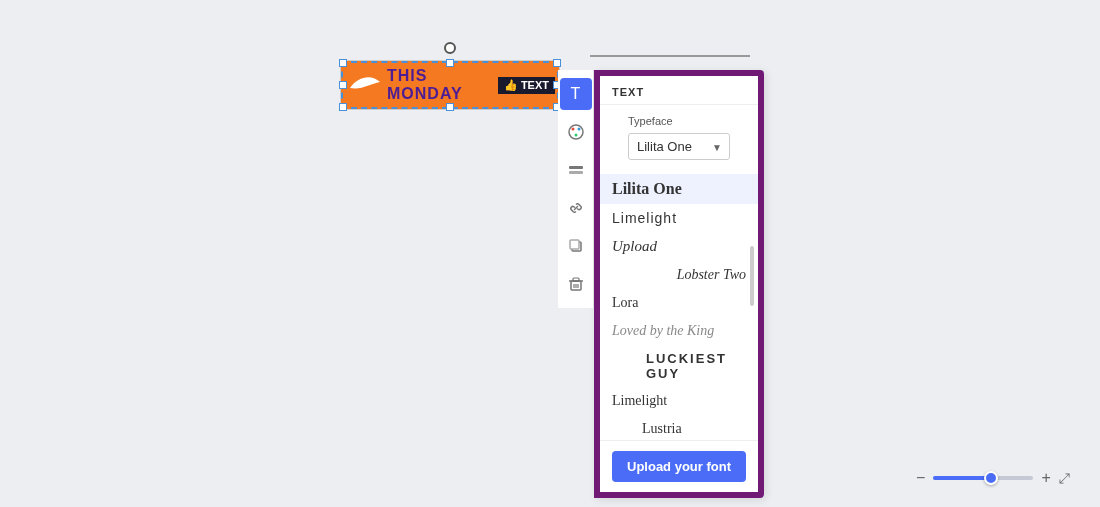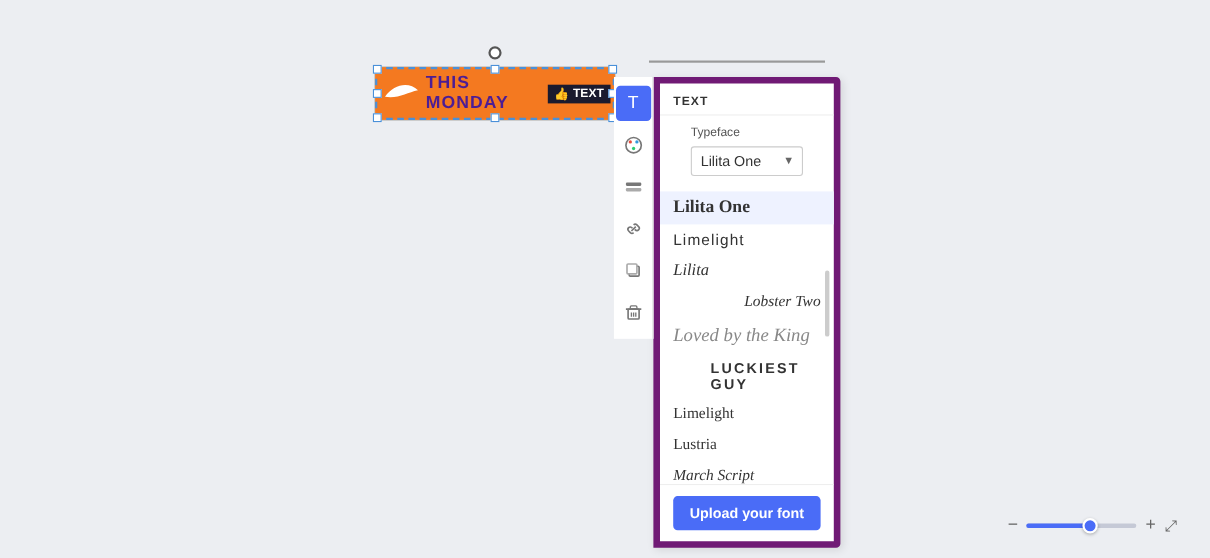--- a/index.html
+++ b/index.html
@@ -251,20 +251,21 @@
       letter-spacing: 2px;
       text-transform: uppercase;
     }
 
     .font-item.font-lusitana {
       font-family: Georgia, serif;
     }
 
     .font-item.font-lustria {
       font-family: Georgia, serif;
+      margin-left: 30px;
     }
 
     .font-item.font-march-script {
       font-style: italic;
       font-family: 'Brush Script MT', cursive;
     }
 
     .upload-btn-wrapper {
       padding: 10px 12px;
       border-top: 1px solid #eee;
@@ -444,23 +445,24 @@
           <option>Lustria</option>
           <option>March Script</option>
         </select>
         <span class="dropdown-arrow">▼</span>
       </div>
     </div>
 
     <div class="font-list">
       <div class="font-item font-lilita-one selected" style="font-family: Georgia; font-weight: 900; font-size: 16px;">Lilita One</div>
       <div class="font-item font-limelight" style="letter-spacing: 1px;">Limelight</div>
-      <div class="font-item font-lobster" style="font-family: 'Brush Script MT', cursive; font-style: italic; font-size: 15px;">Lilita</div>
+      <div class="font-item font-lobster" style="font-family: 'Brush Script MT', cursive; font-style: italic; font-size: 15px;">Upload</div>
       <div class="font-item font-lobster-two" style="font-family: Georgia; font-style: italic; text-align: right;">Lobster Two</div>
-      <div class="font-item font-loved-by-king" style="font-style: italic; font-size: 17px; color: #888; font-family: 'Brush Script MT', cursive;">Loved by the King</div>
+      <div class="font-item font-lora" style="font-family: Georgia;">Lora</div>
+      <div class="font-item font-loved-by-king" style="font-style: italic; font-size: 14px; color: #888; font-family: 'Brush Script MT', cursive;">Loved by the King</div>
       <div class="font-item font-luckiest-guy" style="font-weight: 900; letter-spacing: 2px; font-size: 13px; padding-left: 46px;">LUCKIEST GUY</div>
       <div class="font-item font-lusitana" style="font-family: Georgia;">Limelight</div>
       <div class="font-item font-lustria" style="font-family: Georgia;">Lustria</div>
       <div class="font-item font-march-script" style="font-family: 'Brush Script MT', cursive; font-style: italic;">March Script</div>
     </div>
 
     <div class="scrollbar-hint"></div>
 
     <div class="upload-btn-wrapper">
       <button class="upload-btn">Upload your font</button>

